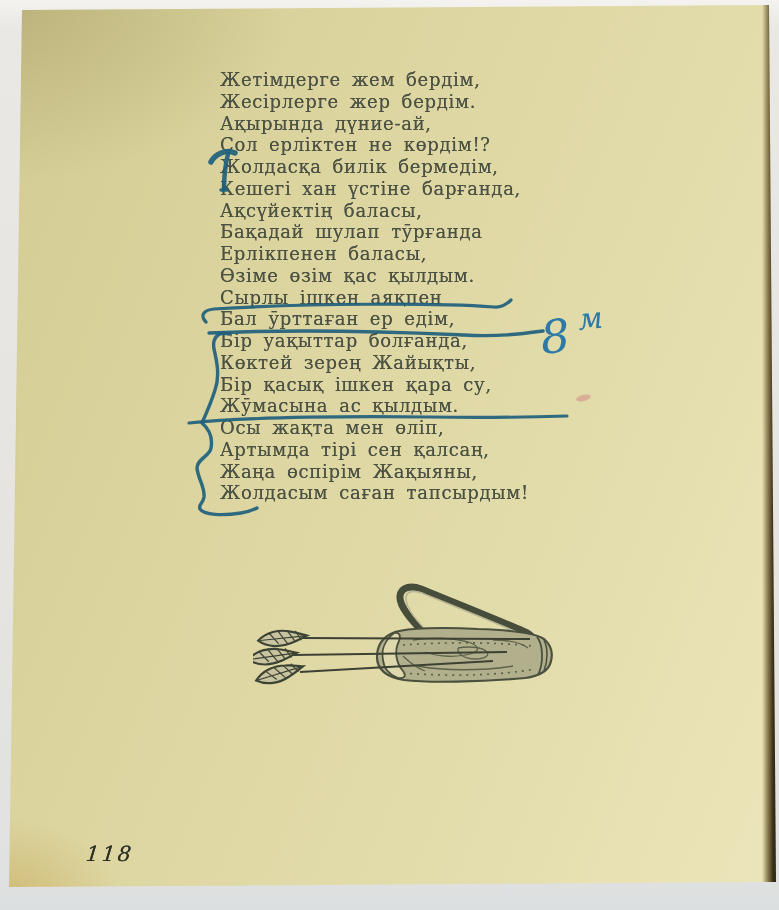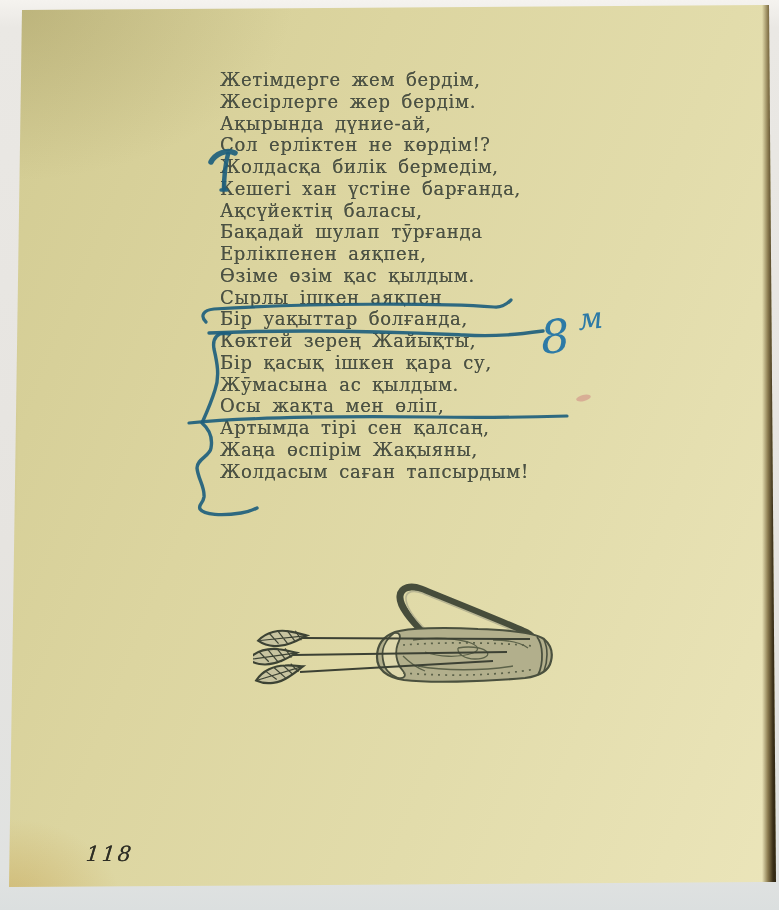--- a/index.html
+++ b/index.html
@@ -60,23 +60,24 @@
 
   <div class="poem">
       <div class="poem-line">Жетімдерге жем бердім,</div>
       <div class="poem-line">Жесірлерге жер бердім.</div>
       <div class="poem-line">Ақырында дүние-ай,</div>
       <div class="poem-line">Сол ерліктен не көрдім!?</div>
       <div class="poem-line">Жолдасқа билік бермедім,</div>
       <div class="poem-line">Кешегі хан үстіне барғанда,</div>
       <div class="poem-line">Ақсүйектің баласы,</div>
       <div class="poem-line">Бақадай шулап тӯрғанда</div>
-      <div class="poem-line">Ерлікпенен аяқпен,</div>
+      <div class="poem-line">Ерлікпенен баласы,</div>
       <div class="poem-line">Өзіме өзім қас қылдым.</div>
       <div class="poem-line">Сырлы ішкен аяқпен</div>
+      <div class="poem-line">Бал ӯрттаған ер едім,</div>
       <div class="poem-line">Бір уақыттар болғанда,</div>
       <div class="poem-line">Көктей зерең Жайықты,</div>
       <div class="poem-line">Бір қасық ішкен қара су,</div>
       <div class="poem-line">Жӯмасына ас қылдым.</div>
       <div class="poem-line">Осы жақта мен өліп,</div>
       <div class="poem-line">Артымда тірі сен қалсаң,</div>
       <div class="poem-line">Жаңа өспірім Жақыяны,</div>
       <div class="poem-line">Жолдасым саған тапсырдым!</div>
     </div>
 

